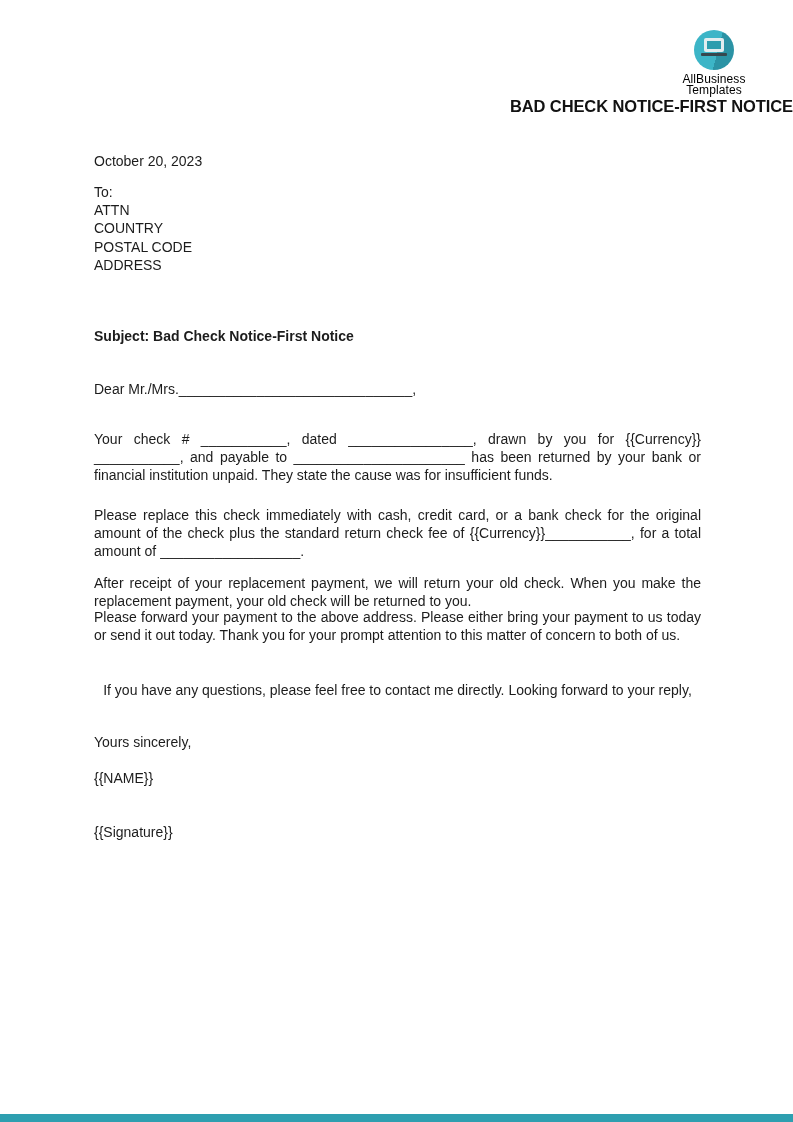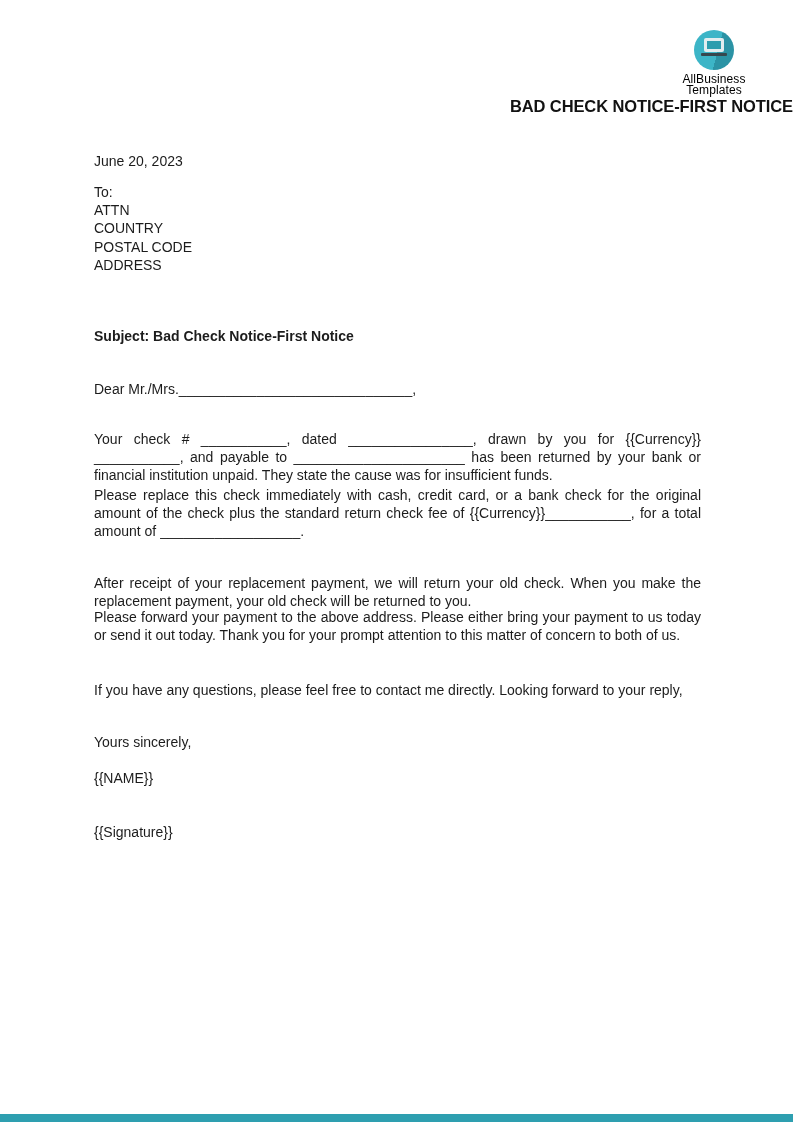--- a/index.html
+++ b/index.html
@@ -75,24 +75,24 @@
     color: #1c1c1c;
   }
   .justify { text-align: justify; }
   .bold { font-weight: bold; }
   .addr-line { display: block; }
   .date-line      { top: 152px; }
   .to-block       { top: 183px; }
   .subject-line   { top: 327px; }
   .salutation     { top: 380px; }
   .para-1         { top: 430px; }
-  .para-2         { top: 486px; }
+  .para-2         { top: 506px; }
   .para-3         { top: 574px; }
   .para-4         { top: 608px; }
-  .para-5         { top: 681px; }
+  .para-5         { top: 681px; text-align: center; }
   .closing        { top: 733px; }
   .sig-name       { top: 769px; }
   .sig-placeholder{ top: 823px; }
   
   .footer-bar {
     position: absolute;
     left: 0; bottom: 0;
     width: 100%; height: 8px;
     background: #2e9fb0;
   }
@@ -111,21 +111,21 @@
       </div>
     </div>
     <div class="logo-text">
       <span class="addr-line">AllBusiness</span>
       <span class="addr-line">Templates</span>
     </div>
   </div>
 
   <div class="doc-title">BAD CHECK NOTICE-FIRST NOTICE</div>
 
-  <div class="block date-line">June 20, 2023</div>
+  <div class="block date-line">October 20, 2023</div>
 
   <div class="block to-block">
     <span class="addr-line">To:</span>
     <span class="addr-line">ATTN</span>
     <span class="addr-line">COUNTRY</span>
     <span class="addr-line">POSTAL CODE</span>
     <span class="addr-line">ADDRESS</span>
   </div>
 
   <div class="block subject-line bold">Subject: Bad Check Notice-First Notice</div>

